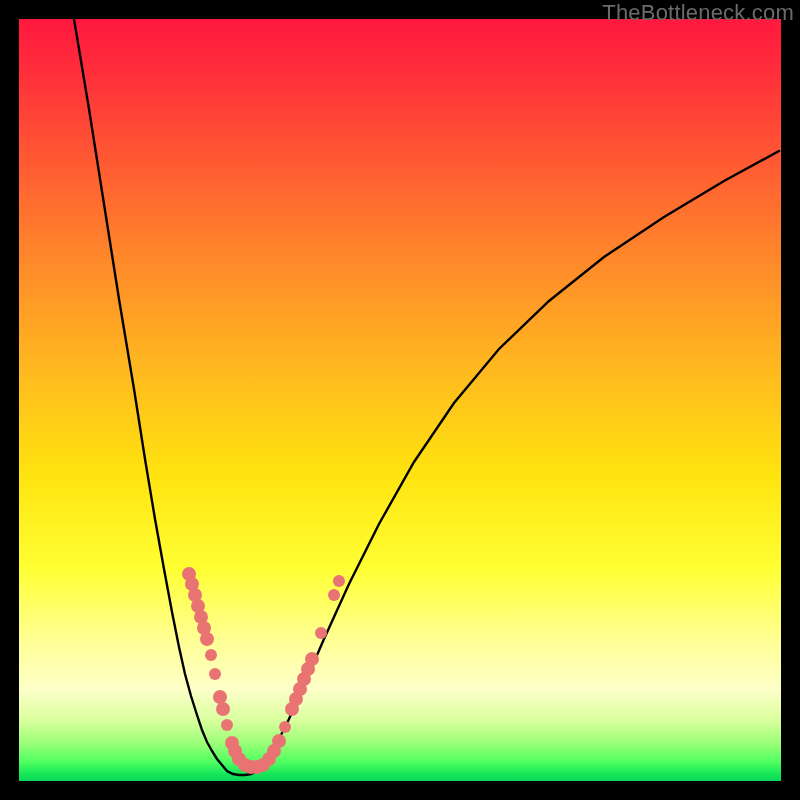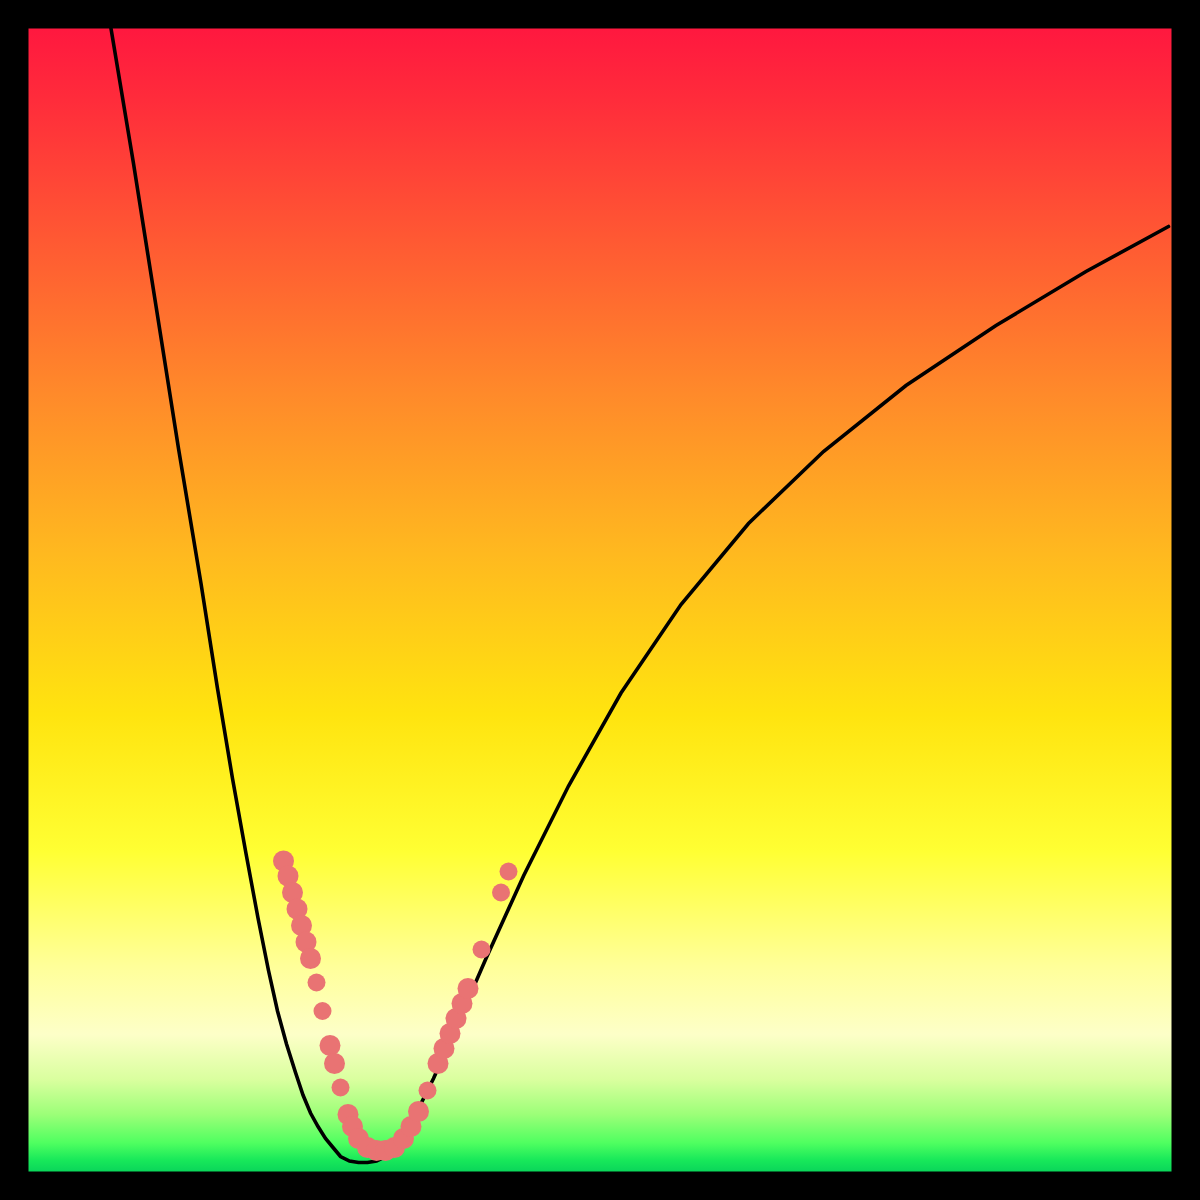--- a/index.html
+++ b/index.html
@@ -102,13 +102,14 @@
           <circle cx="281" cy="670" r="7" class="bead"></circle>
           <circle cx="285" cy="660" r="7" class="bead"></circle>
           <circle cx="289" cy="650" r="7" class="bead"></circle>
           <circle cx="293" cy="640" r="7" class="bead"></circle>
           <circle cx="302" cy="614" r="6" class="bead"></circle>
           <circle cx="315" cy="576" r="6" class="bead"></circle>
           <circle cx="320" cy="562" r="6" class="bead"></circle>
         </g>
     </svg>
   </div>
+  <div class="watermark">TheBottleneck.com</div>
 </div>
 
 </body></html>

